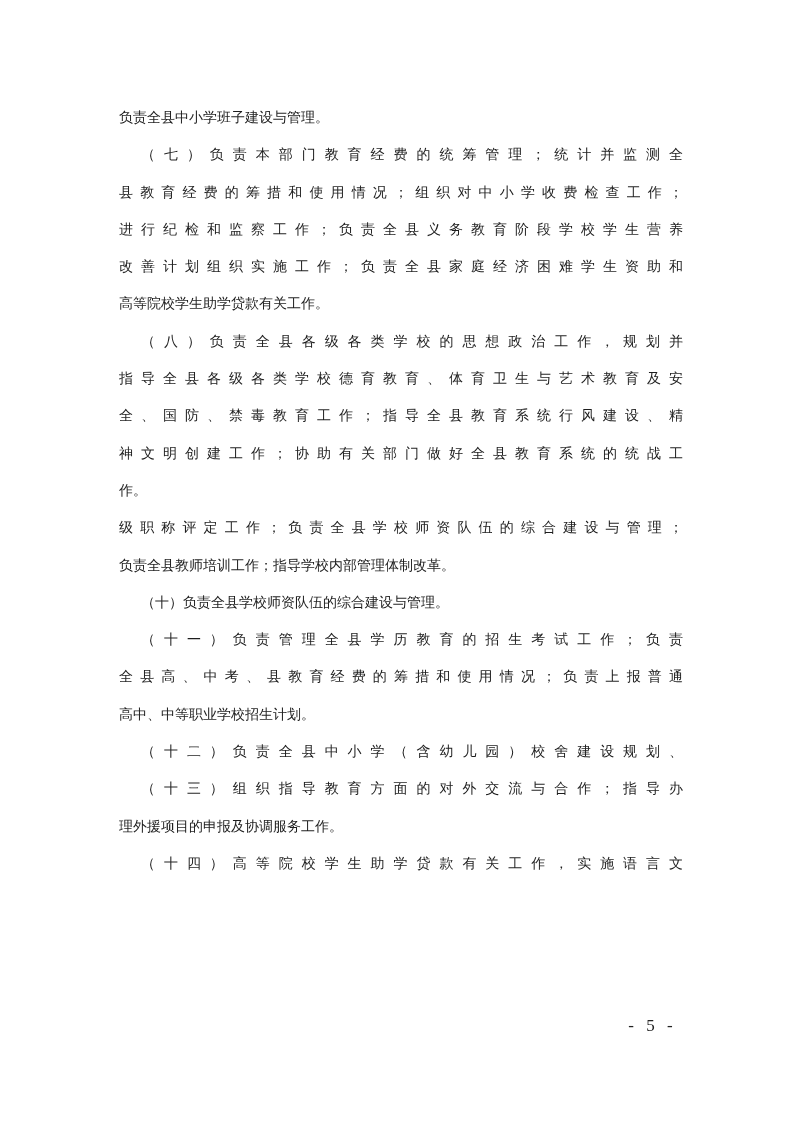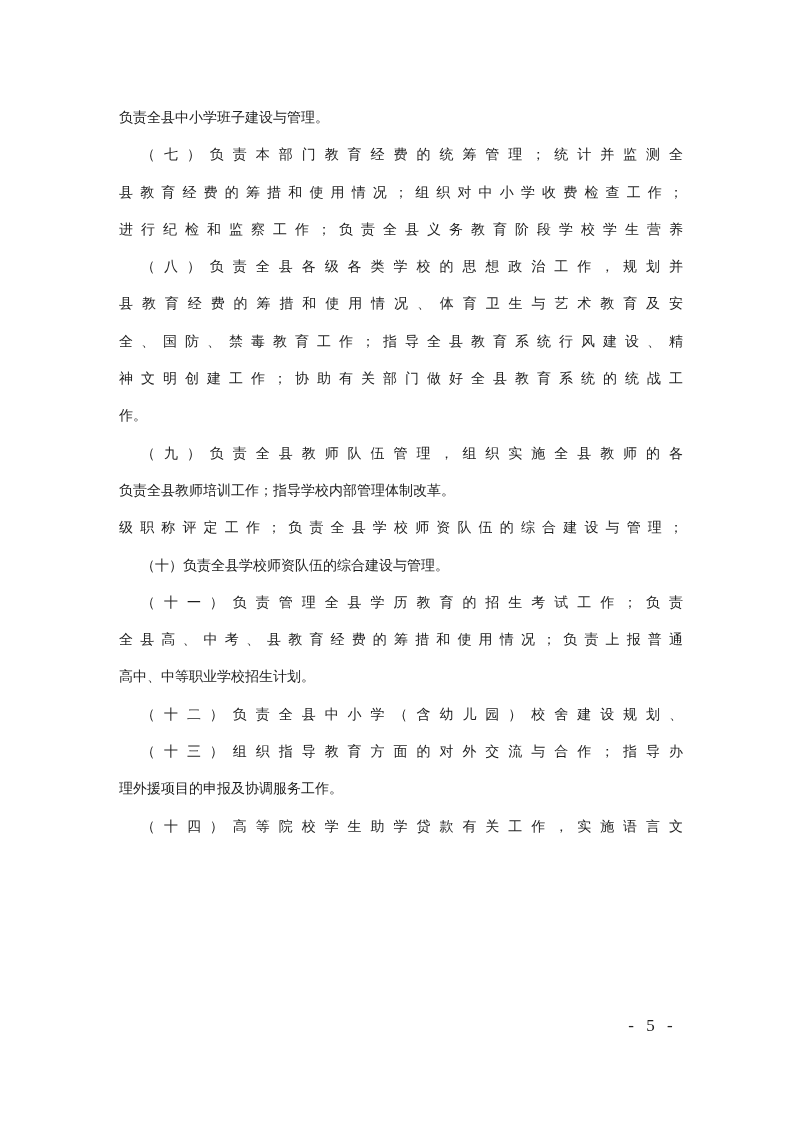--- a/index.html
+++ b/index.html
@@ -54,32 +54,33 @@
 
 <div class="page">
   <main class="text-block">
       <div class="para">
         <div class="line">负责全县中小学班子建设与管理。</div>
       </div>
       <div class="para">
         <div class="line j ind">（七）负责本部门教育经费的统筹管理；统计并监测全</div>
         <div class="line j">县教育经费的筹措和使用情况；组织对中小学收费检查工作；</div>
         <div class="line j">进行纪检和监察工作；负责全县义务教育阶段学校学生营养</div>
+        <div class="line j">改善计划组织实施工作；负责全县家庭经济困难学生资助和</div>
+        <div class="line">高等院校学生助学贷款有关工作。</div>
       </div>
       <div class="para">
         <div class="line j ind">（八）负责全县各级各类学校的思想政治工作，规划并</div>
-        <div class="line j">县教育经费的筹措和使用情况、体育卫生与艺术教育及安</div>
+        <div class="line j">指导全县各级各类学校德育教育、体育卫生与艺术教育及安</div>
         <div class="line j">全、国防、禁毒教育工作；指导全县教育系统行风建设、精</div>
         <div class="line j">神文明创建工作；协助有关部门做好全县教育系统的统战工</div>
         <div class="line">作。</div>
       </div>
       <div class="para">
-        <div class="line j ind">（九）负责全县教师队伍管理，组织实施全县教师的各</div>
+        <div class="line j">级职称评定工作；负责全县学校师资队伍的综合建设与管理；</div>
         <div class="line">负责全县教师培训工作；指导学校内部管理体制改革。</div>
-        <div class="line j">级职称评定工作；负责全县学校师资队伍的综合建设与管理；</div>
       </div>
       <div class="para">
         <div class="line ind">（十）负责全县学校师资队伍的综合建设与管理。</div>
       </div>
       <div class="para">
         <div class="line j ind">（十一）负责管理全县学历教育的招生考试工作；负责</div>
         <div class="line j">全县高、中考、县教育经费的筹措和使用情况；负责上报普通</div>
         <div class="line">高中、中等职业学校招生计划。</div>
       </div>
       <div class="para">

